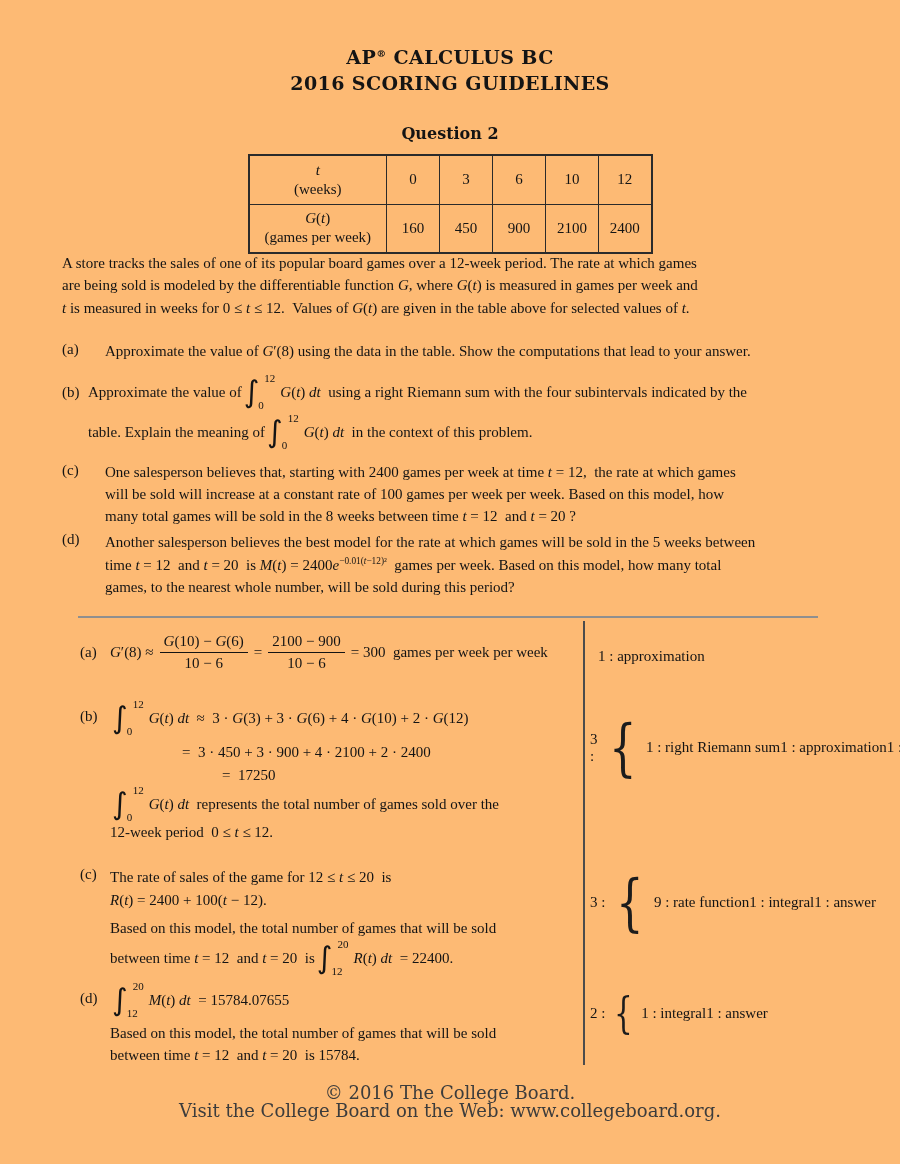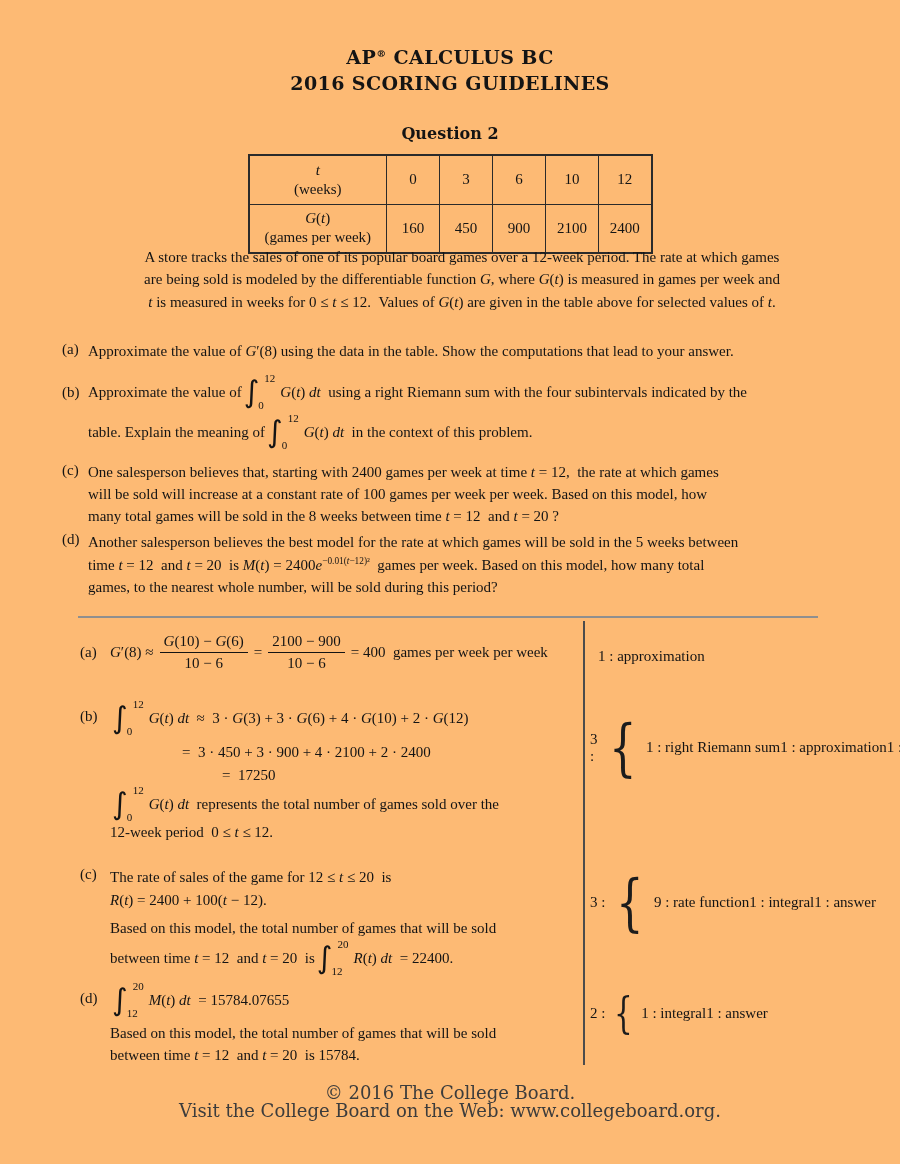--- a/index.html
+++ b/index.html
@@ -25,26 +25,26 @@
   
   .gtable-wrap { position:absolute; top:154px; left:0; width:100%; display:flex; justify-content:center; }
   table.gtable { border-collapse:collapse; border:2.2px solid #2b2b2b; }
   table.gtable td {
     border:1.5px solid #2b2b2b; text-align:center; vertical-align:middle;
     height:49px; font-size:15px;
   }
   td.label-col { width:138px; border-right-width:3.5px; line-height:19px; }
   td.data-col  { width:53px; }
   
-  .intro { position:absolute; top:246px; left:62px; width:800px; line-height:22.3px;text-align:center; }
+  .intro { position:absolute; top:252px; left:62px; width:800px; line-height:22.3px; }
   .intro .tline { white-space:nowrap; }
   .part { position:absolute; left:62px; width:806px; }
   .prow { display:flex; }
   .plabel { flex:none; width:26px; }
-  .pbody { flex:1; line-height:21.8px; }
+  .pbody { flex:1; line-height:21.8px;margin-left:17px; }
   .mathrow { display:flex; align-items:center; white-space:nowrap; height:40px; }
   .indent26 { margin-left:26px; }
   sup { font-size:.62em; line-height:0; }
   
   .integral { display:inline-flex; align-items:center; margin:0 5px 0 2px; }
   .int-glyph { font-family:"DejaVu Sans", "DejaVu Serif", serif; font-size:30px; line-height:34px; }
   .int-limits { display:inline-flex; flex-direction:column; justify-content:space-between;
                 height:40px; font-size:11px; line-height:11px; padding:1px 0; }
   .int-sup { margin-left:5px; } .int-sub { margin-left:-1px; }
   .frac { display:inline-block; text-align:center; vertical-align:middle; margin:0 6px; }
@@ -186,21 +186,21 @@
       <span><i>G</i>′(8) ≈</span>
       <span class="frac">
         <span class="fnum"><i>G</i>(10) − <i>G</i>(6)</span>
         <span class="fden">10 − 6</span>
       </span>
       <span>=</span>
       <span class="frac">
         <span class="fnum">2100 − 900</span>
         <span class="fden">10 − 6</span>
       </span>
-      <span>= 400 games per week per week</span>
+      <span>= 300 games per week per week</span>
     </div>
 
     <div class="sol" style="top:80px; height:150px;">
       <span class="sol-label" style="top:10px;">(b)</span>
       <div class="sol-content" style="height:150px;">
         <div class="abs mathrow" style="top:0;">
           <span class="integral">
             <span class="int-glyph">∫</span>
             <span class="int-limits">
               <span class="int-sup">12</span>

